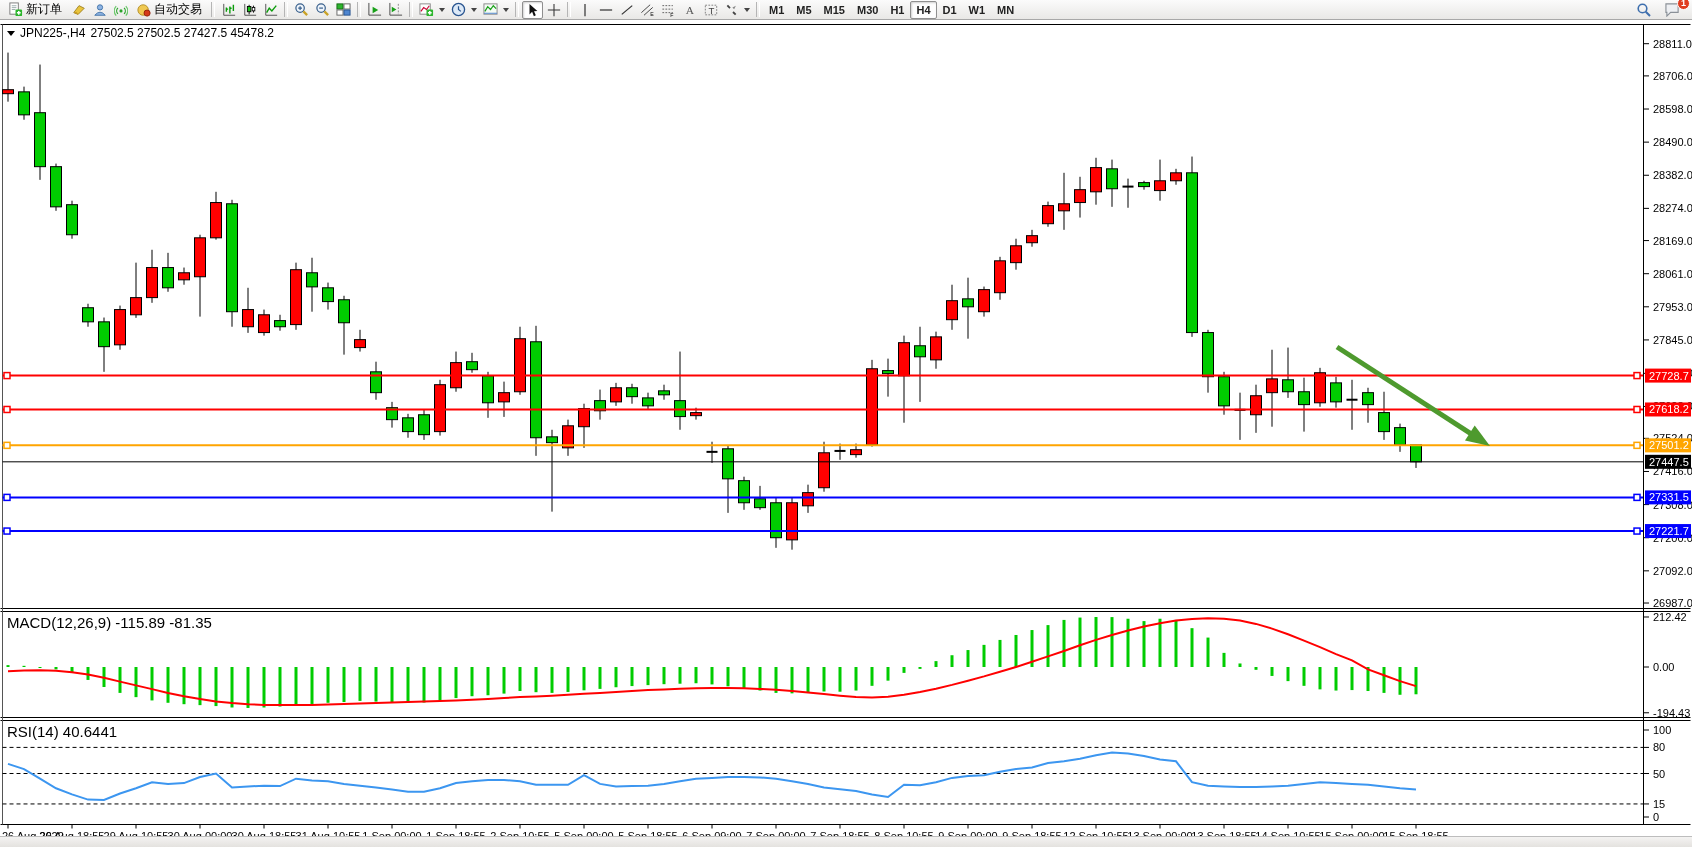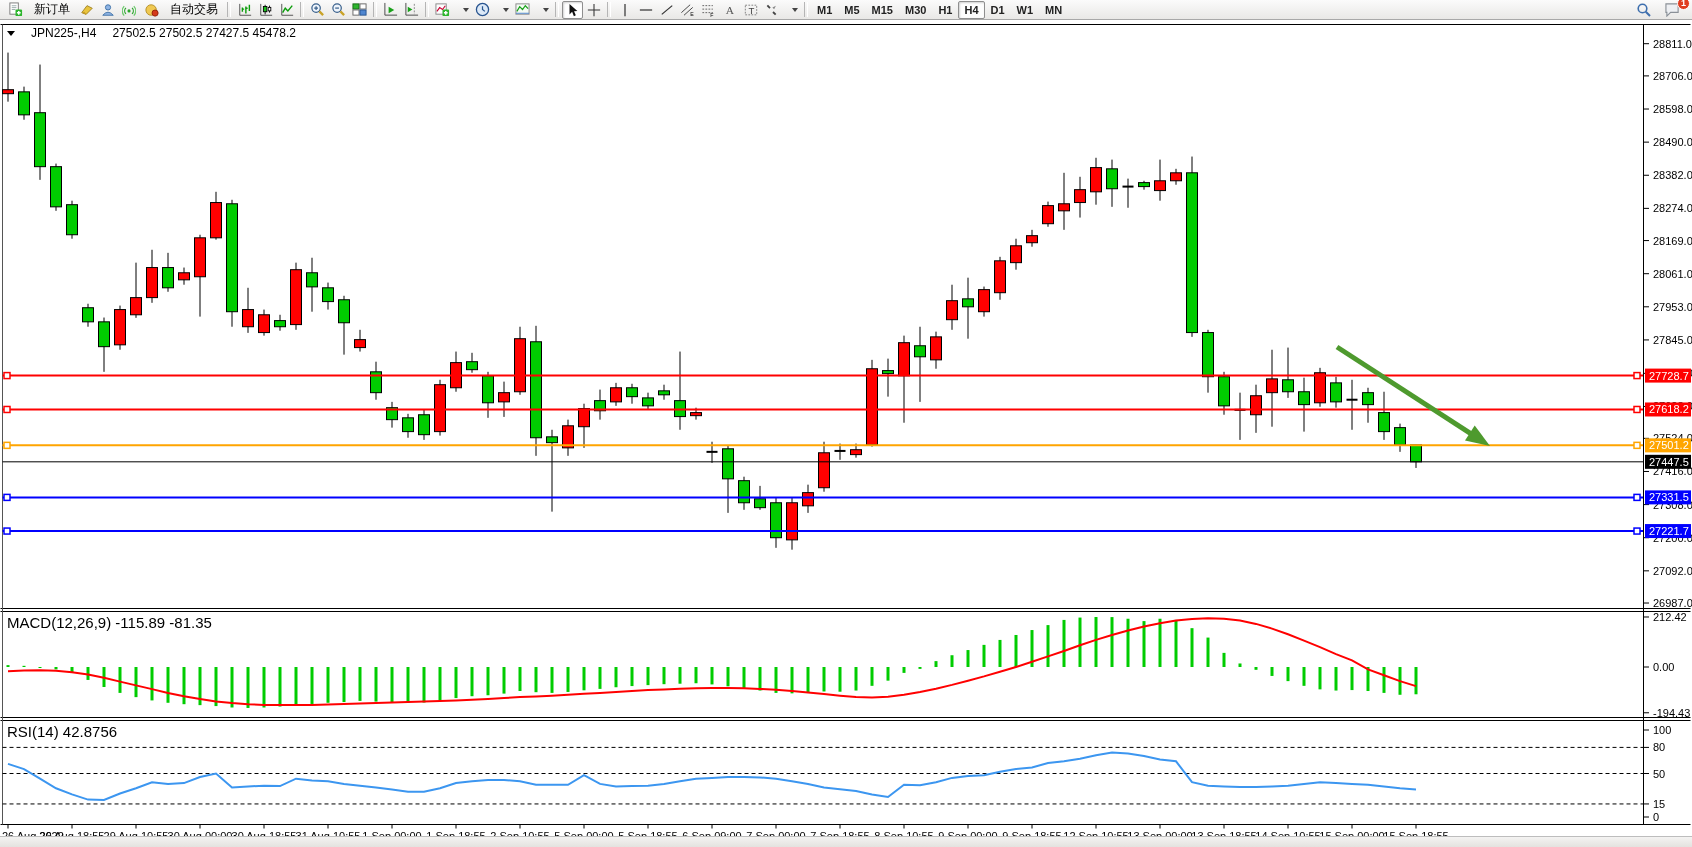--- a/index.html
+++ b/index.html
@@ -5,39 +5,39 @@
   * { margin:0; padding:0; box-sizing:border-box; }
   html,body { width:1692px; height:847px; overflow:hidden; background:#fff;
               font-family:"Liberation Sans", sans-serif; }
   
   #toolbar { position:absolute; top:0; left:0; width:1692px; height:20px;
              background:linear-gradient(#fbfbfb,#e9e8e6);
              border-bottom:1px solid #a8a8a8;
              display:flex; align-items:center; padding:0 2px; }
   .tsep { width:4px; height:15px; border-left:1px solid #b5b5b5; border-right:1px solid #fff; margin:0 3px; }
   .tbtn { height:18px; min-width:21px; display:flex; align-items:center; justify-content:center;
-          gap:11px; padding:0 2px; border:1px solid transparent; border-radius:2px; cursor:default; }
+          gap:3px; padding:0 2px; border:1px solid transparent; border-radius:2px; cursor:default; }
   .tbtn.textbtn { padding:0 5px; }
   .tbtn span.lbl { font-size:12px; color:#000; white-space:nowrap; }
   .tbtn.active { background:#fff; border:1px solid #8f8f8f; box-shadow:inset 1px 1px 2px rgba(0,0,0,.18); }
   .tfbtn { height:18px; padding:0 5px; font-size:11px; font-weight:bold; color:#222;
            display:flex; align-items:center; border:1px solid transparent; border-radius:2px; }
   .tfbtn.active { background:#fdfdfd; border:1px solid #8f8f8f; box-shadow:inset 1px 1px 2px rgba(0,0,0,.18); }
   .caret { width:0; height:0; border-left:3px solid transparent; border-right:3px solid transparent;
            border-top:4px solid #444; margin-left:2px; }
   #tb-right { margin-left:auto; display:flex; align-items:center; gap:6px; padding-right:6px; }
   #chat-wrap { position:relative; }
   #chat-badge { position:absolute; top:-5px; right:-7px; width:13px; height:13px; border-radius:50%;
                 background:#e03c1f; color:#fff; font-size:9px; font-weight:bold;
                 display:flex; align-items:center; justify-content:center; border:1px solid #fff; }
   
   #chart-wrap { position:absolute; top:20px; left:0; width:1692px; height:584px; background:#c2410c; }
   #chart-svg  { position:absolute; top:0; left:0; }
   .overlay { position:absolute; font-size:15px; color:#000; white-space:nowrap; }
-  #symbol-row { top:6px; left:7px; display:flex; align-items:center; gap:16px; font-size:12px; }
+  #symbol-row { top:6px; left:7px; display:flex; align-items:center; gap:5px; font-size:12px; }
   #symbol-dd { width:0; height:0; border-left:4px solid transparent; border-right:4px solid transparent;
                border-top:5px solid #000; }
   
   #statusbar { position:absolute; left:0; top:836px; width:1692px; height:11px;
                background:linear-gradient(#f4f3f2,#e4e2df); border-top:1px solid #bdbdbd; }
 </style>
 </head>
 <body>
 
 <div id="toolbar">
@@ -663,16 +663,16 @@
       <text x="1649" y="515.0588449999998" font-family="Liberation Sans, sans-serif" font-size="11" fill="#fff">27221.7</text>
       <line x1="1337" y1="327" x2="1481.6" y2="420.6" stroke="#4E9A2E" stroke-width="5"></line>
       <polygon points="1490,426 1465.0,420.5 1474.7,405.4" fill="#4E9A2E"></polygon>
     </svg>
   <div id="symbol-row" class="overlay">
     <span id="symbol-dd"></span>
     <span>JPN225-,H4</span>
     <span>27502.5 27502.5 27427.5 45478.2</span>
   </div>
   <div class="overlay" style="top:594px;left:7px">MACD(12,26,9) -115.89 -81.35</div>
-  <div class="overlay" style="top:703px;left:7px">RSI(14) 42.8756</div>
+  <div class="overlay" style="top:703px;left:7px">RSI(14) 40.6441</div>
 </div>
 
 <div id="statusbar"></div>
 
 </body></html>

